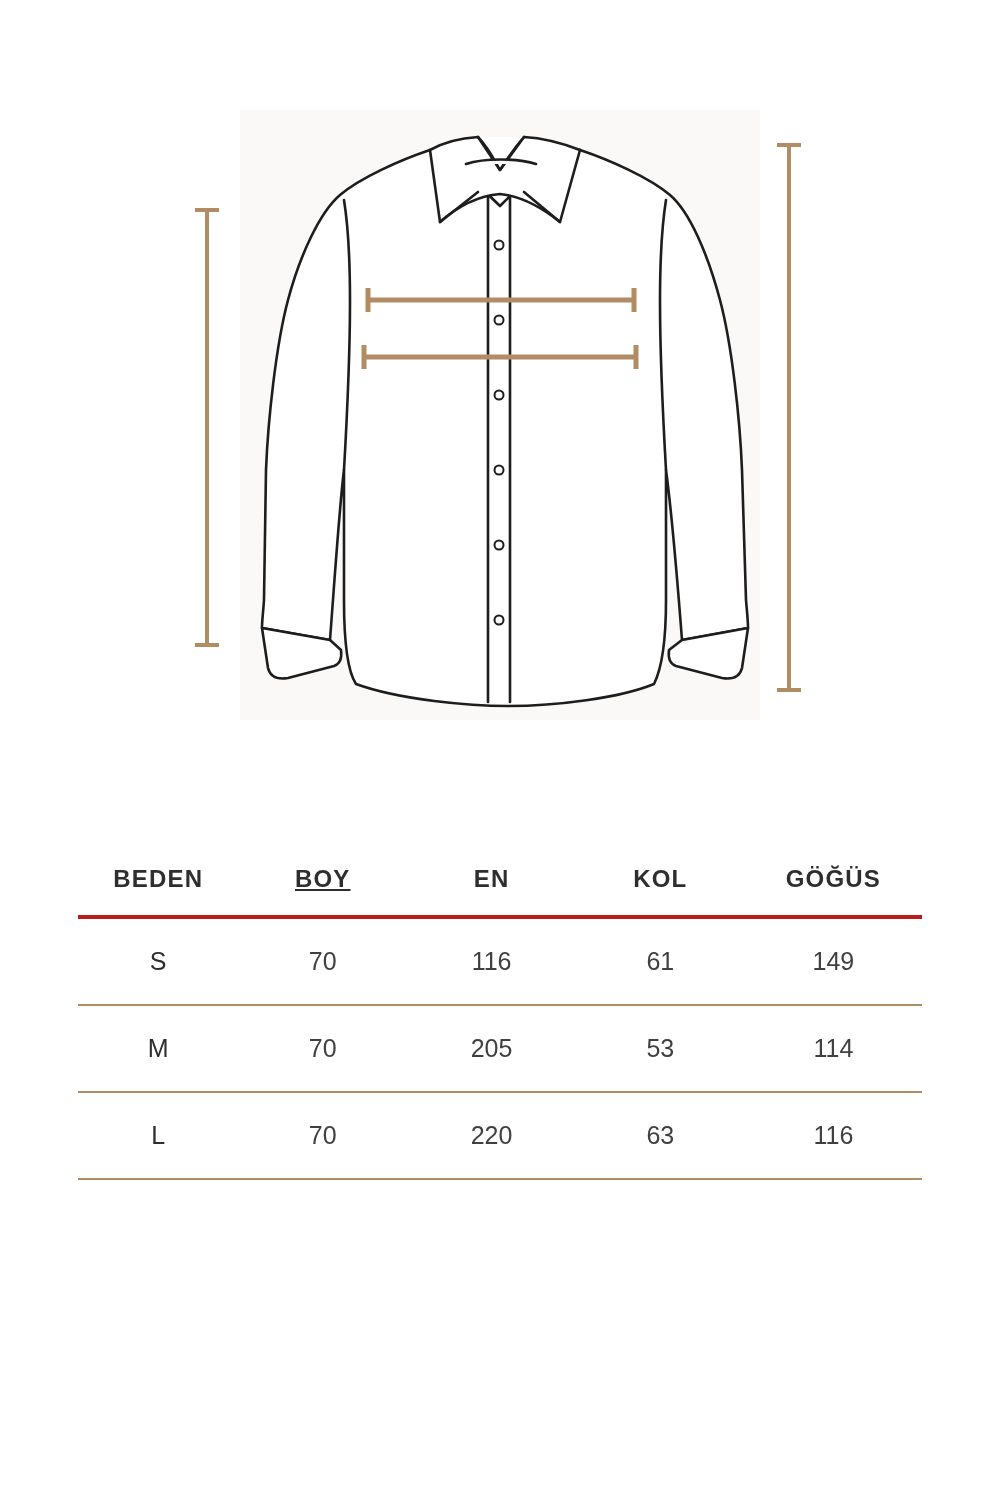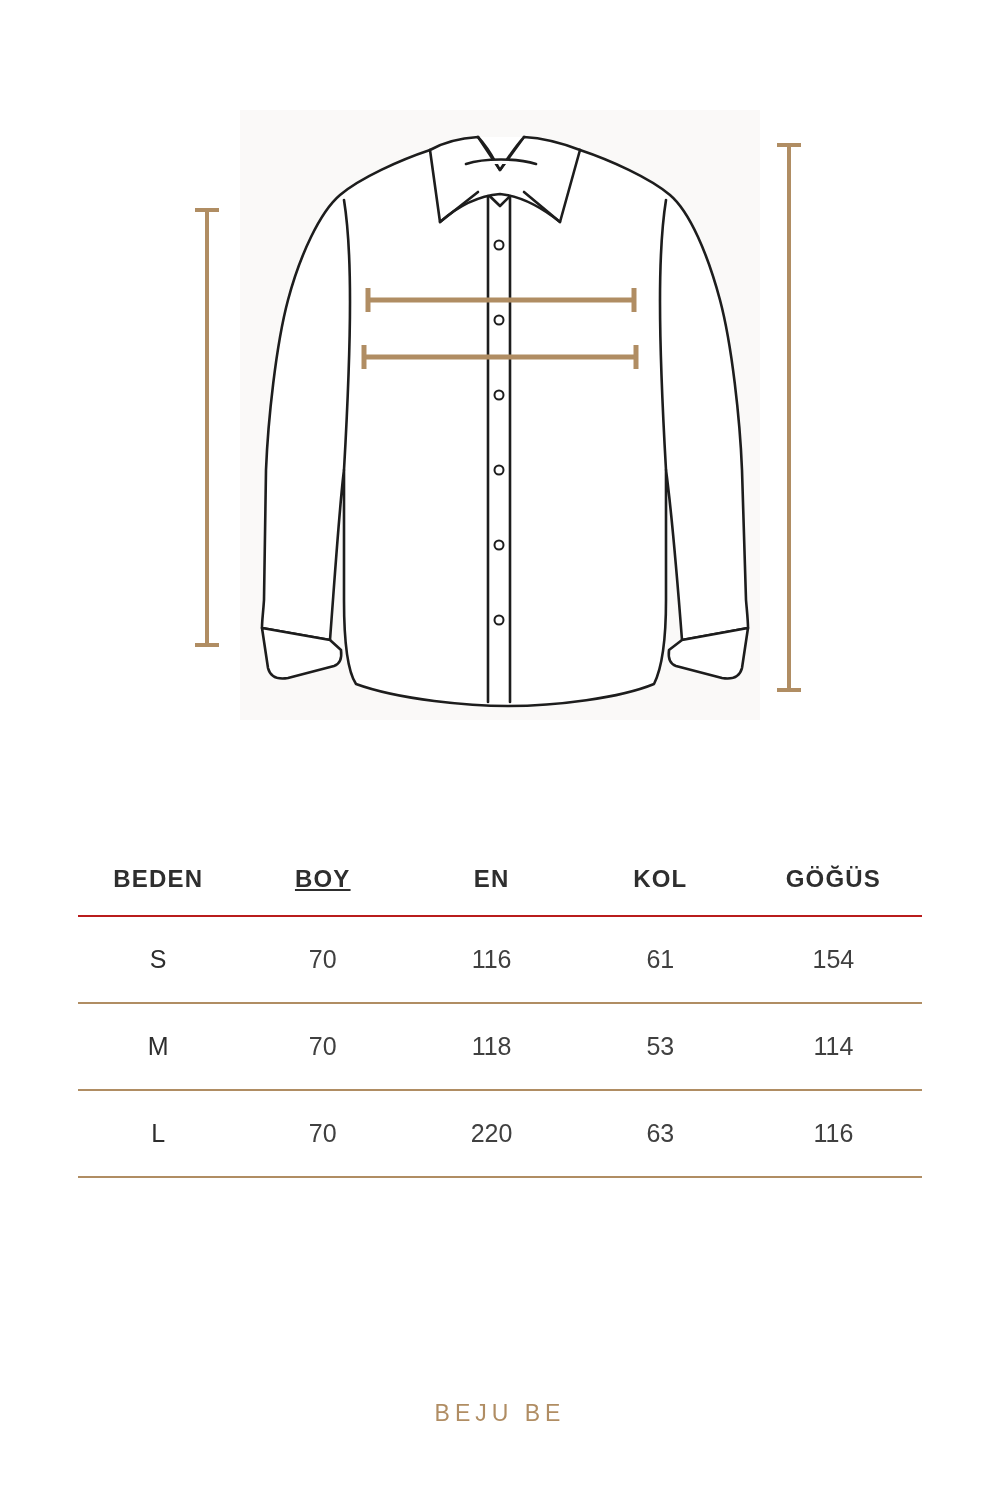--- a/index.html
+++ b/index.html
@@ -48,21 +48,21 @@
   }
   .size-table th {
     font-size: 24px;
     font-weight: 700;
     letter-spacing: 1.2px;
     color: #2e2e2e;
     padding: 10px 0 22px 0;
     text-align: center;
   }
   .size-table thead tr {
-    border-bottom: 2px solid #b91c1c;
+    border-bottom: 4px solid #b91c1c;
   }
   .size-table tbody td {
     font-size: 25px;
     padding: 28px 0 28px 0;
     text-align: center;
     color: #404040;
     border-bottom: 2px solid #b08d63;
     font-weight: 400;
   }
   .size-table tbody td.size-label {
@@ -189,35 +189,34 @@
           <th class="col-kol">KOL</th>
           <th class="col-gogus">GÖĞÜS</th>
         </tr>
       </thead>
       <tbody>
         <tr>
           <td class="size-label">S</td>
           <td>70</td>
           <td>116</td>
           <td>61</td>
-          <td>154</td>
+          <td>149</td>
         </tr>
         <tr>
           <td class="size-label">M</td>
           <td>70</td>
-          <td>118</td>
+          <td>205</td>
           <td>53</td>
           <td>114</td>
         </tr>
         <tr>
           <td class="size-label">L</td>
           <td>70</td>
           <td>220</td>
           <td>63</td>
           <td>116</td>
         </tr>
       </tbody>
     </table>
   </div>
 
-  <div class="footer">BEJU BE</div>
 
 </div>
 
 </body></html>

